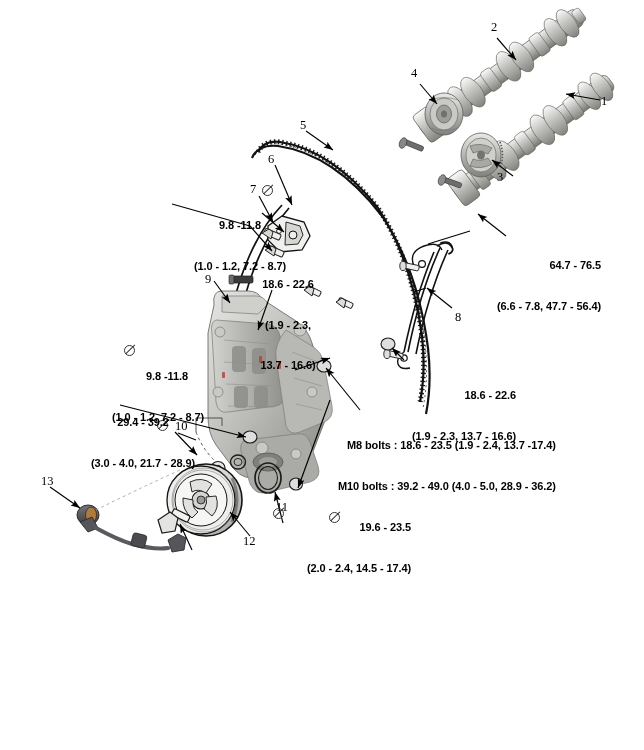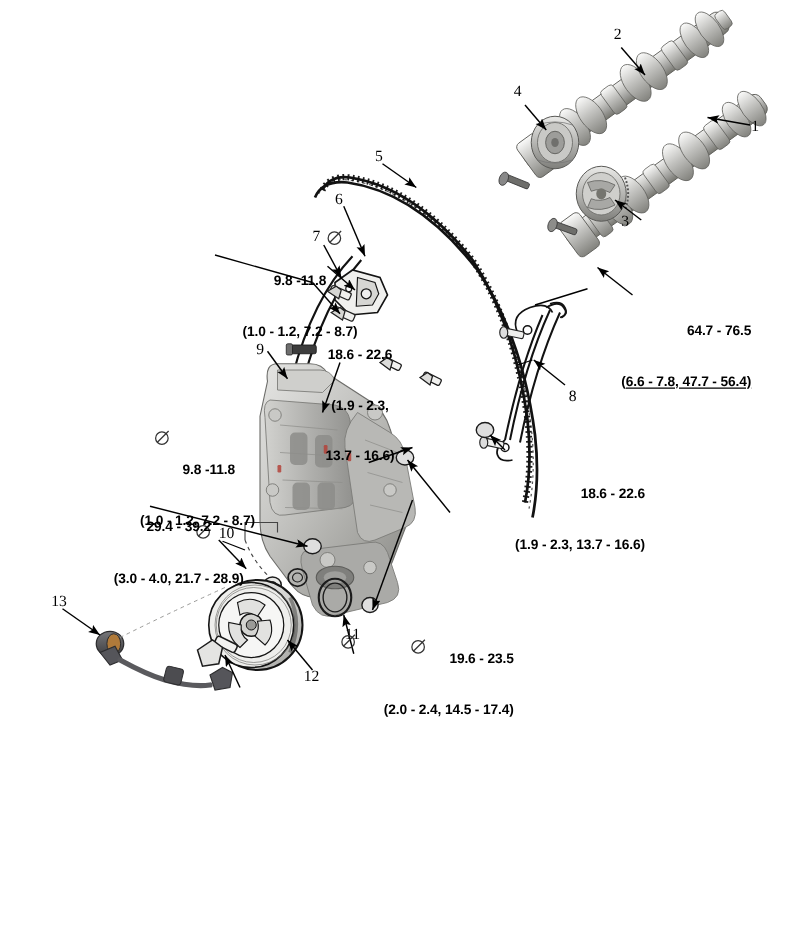--- a/index.html
+++ b/index.html
@@ -366,21 +366,21 @@
   </div>
 
   <div class="torque ctr" style="left:228px;top:251px;width:120px;">
     <div>18.6 - 22.6</div>
     <div>(1.9 - 2.3,</div>
     <div>13.7 - 16.6)</div>
   </div>
 
   <div class="torque lft" style="left:506px;top:232px;">
     <div>64.7 - 76.5</div>
-    <div style="margin-left:-9px;text-decoration:underline;">(6.6 - 7.8, 47.7 - 56.4)</div>
+    <div style="margin-left:-9px;">(6.6 - 7.8, 47.7 - 56.4)</div>
   </div>
 
   <div class="torque ctr" style="left:58px;top:343px;width:200px;">
     <div style="margin-left:18px;">9.8 -11.8</div>
     <div>(1.0 - 1.2, 7.2 - 8.7)</div>
   </div>
 
   <div class="torque ctr" style="left:38px;top:389px;width:210px;">
     <div>29.4 - 39.2</div>
     <div>(3.0 - 4.0, 21.7 - 28.9)</div>
@@ -391,20 +391,24 @@
     <div style="margin-left:-3px;">(1.9 - 2.3, 13.7 - 16.6)</div>
   </div>
 
   <div class="torque lft" style="left:345px;top:494px;">
     <div>19.6 - 23.5</div>
     <div style="margin-left:-38px;">(2.0 - 2.4, 14.5 - 17.4)</div>
   </div>
 
 
   
+  <div class="torque lft" style="left:338px;top:412px;">
+    <div>M8 bolts : 18.6 - 23.5 (1.9 - 2.4, 13.7 -17.4)</div>
+    <div>M10 bolts : 39.2 - 49.0 (4.0 - 5.0, 28.9 - 36.2)</div>
+  </div>
 
 </div>
 
 <div id="legend">
   
 
   
 
   
 </div>

